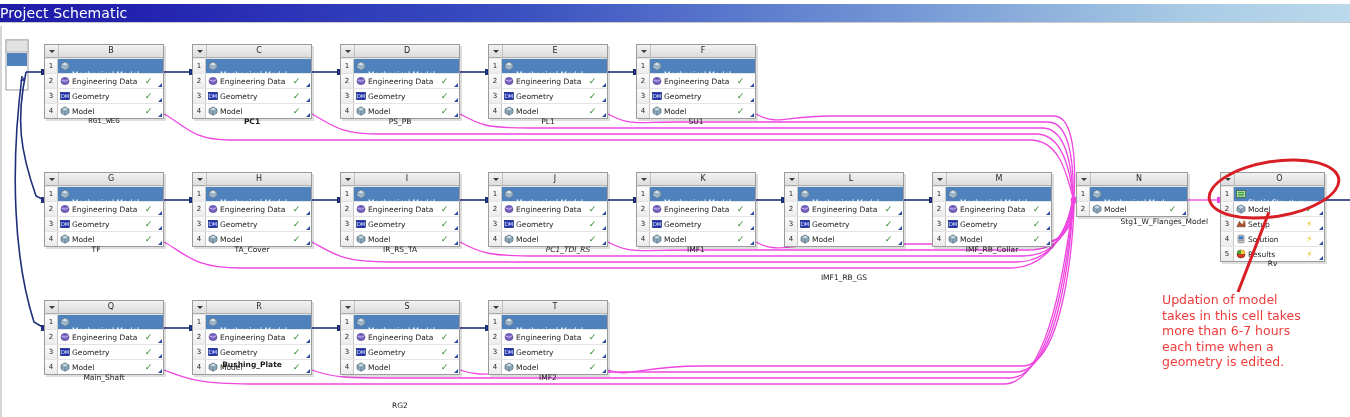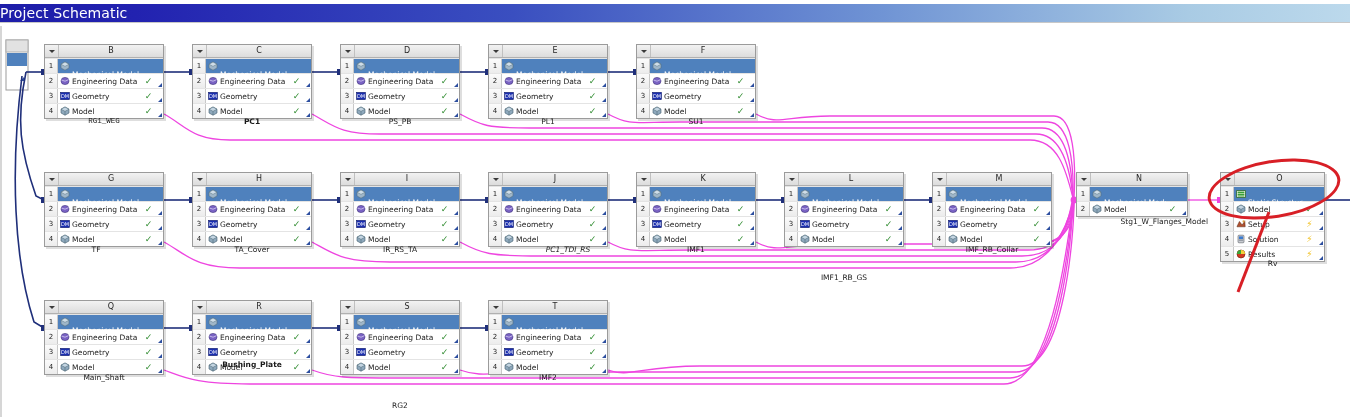--- a/index.html
+++ b/index.html
@@ -1440,14 +1440,19 @@
       </div>
       <div class="sys-caption" style="left: 468px; top: 373px; width: 160px;">IMF2</div>
     </div>
 
   <div class="ellipse" style="left:1207px;top:160px;width:128px;height:52px;"></div>
 
   <svg class="links" viewBox="0 0 1350 417">
     <line x1="1269" y1="212" x2="1238" y2="292" stroke="#d81f26" stroke-width="3" fill="none"></line>
   </svg>
 
+  <div class="annot" style="left:1162px;top:292px;width:180px;">Updation of model
+takes in this cell takes
+more than 6-7 hours
+each time when a
+geometry is edited.</div>
 
 </div>
 
 </body></html>

